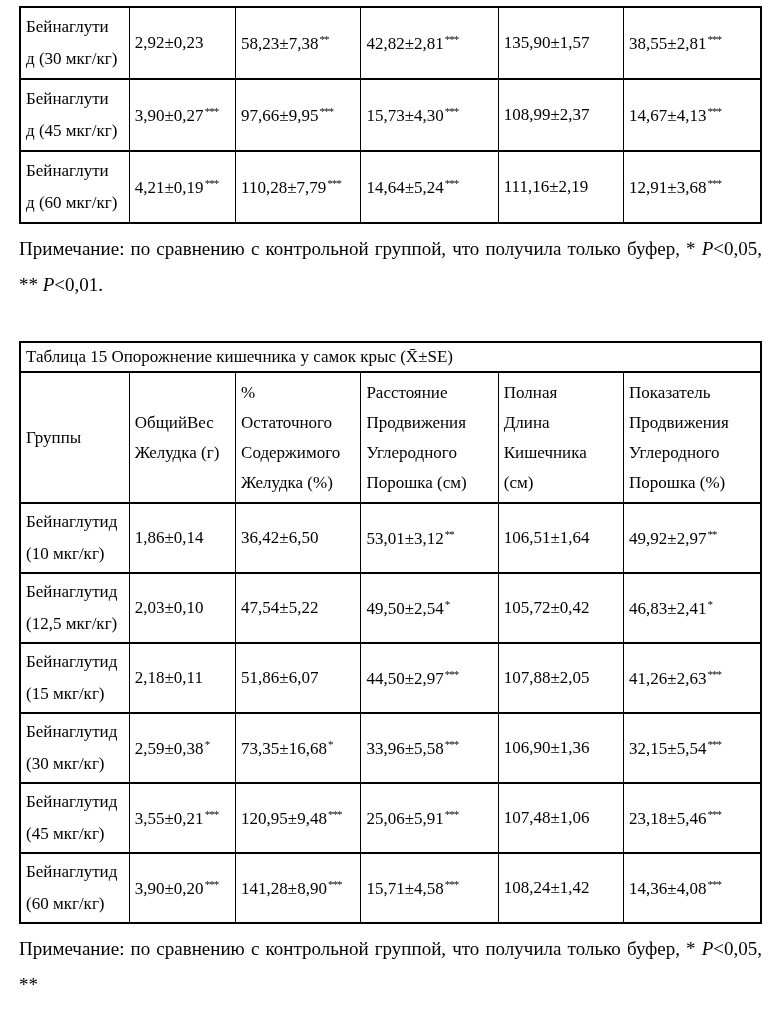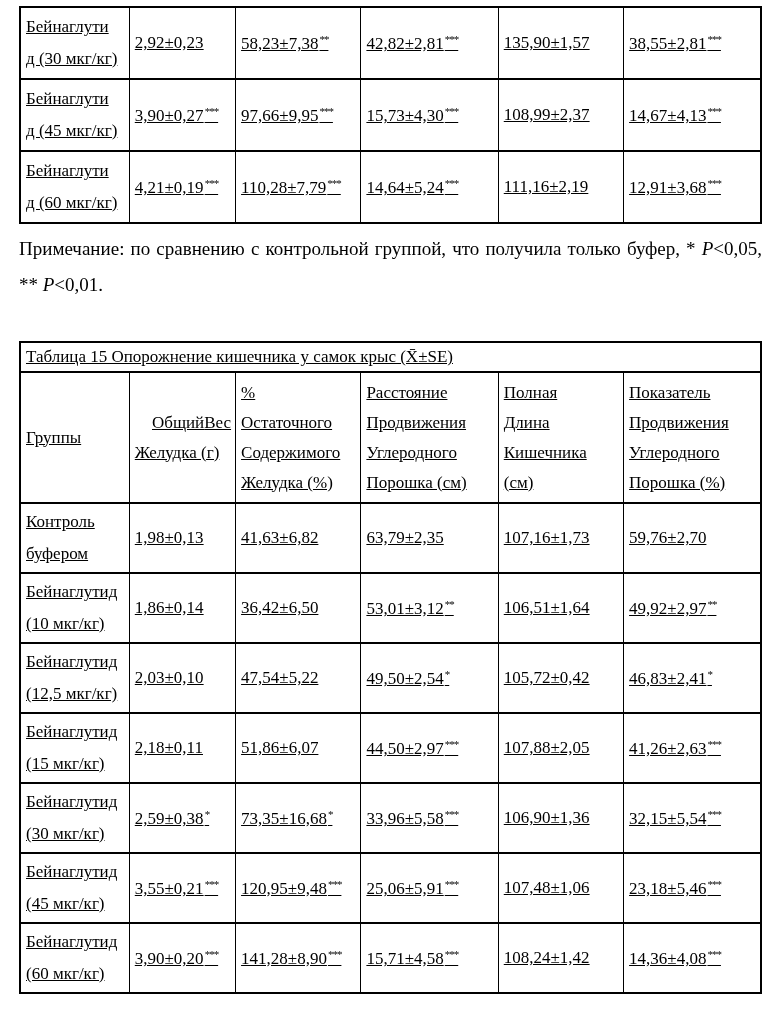--- a/index.html
+++ b/index.html
@@ -11,33 +11,33 @@
   }
   .page{width:780px;padding-top:6px;}
   .tbl{
     border-collapse:collapse;
     table-layout:fixed;
     width:743px;
     margin-left:19px;
     font-size:17px;
   }
   .tbl, .tbl td{border:1px solid #000;}
-  .tbl{border-width:2px;text-decoration:underline;}
+  .tbl{border-width:2px;}
   .tbl td{border-top-width:2px;border-bottom-width:2px;vertical-align:middle;}
   .tbl td.gc{padding:2px 2px 2px 5px;}
   .tbl td.vc{padding:2px 14px 2px 5px;white-space:nowrap;}
   .gc .line{line-height:32px;white-space:nowrap;}
   .top-tbl td{height:66px;}
   .t15 td.dr{height:64px;}
   .t15 tr.title-row td{
     height:26px;padding:1px 2px 1px 5px;line-height:24px;white-space:nowrap;overflow:hidden;
   }
   .t15 td.hc{padding:4px 2px 4px 5px;height:121px;}
   .hc .line{line-height:30px;white-space:nowrap;}
-  .hc .jline{display:flex;justify-content:flex-end;padding-right:2px;}
+  .hc .jline{display:flex;justify-content:flex-start;padding-right:2px;}
   sup.st{
     font-size:11px;
     letter-spacing:-1px;
     position:relative;top:1px;
     margin-left:1px;
   }
   .note{
     width:743px;
     margin:7px 0 0 19px;
     font-size:19px;
@@ -146,31 +146,20 @@
           </td>
           <td class="hc">
             <div class="line">Показатель</div>
             <div class="line">Продвижения</div>
             <div class="line">Углеродного</div>
             <div class="line">Порошка (%)</div>
           </td>
         </tr>
         <tr>
           <td class="gc dr">
-            <div class="line">Контроль</div>
-            <div class="line">буфером</div>
-          </td>
-          <td class="vc dr"><span>1,98±0,13</span></td>
-          <td class="vc dr"><span>41,63±6,82</span></td>
-          <td class="vc dr"><span>63,79±2,35</span></td>
-          <td class="vc dr"><span>107,16±1,73</span></td>
-          <td class="vc dr"><span>59,76±2,70</span></td>
-        </tr>
-        <tr>
-          <td class="gc dr">
             <div class="line">Бейнаглутид</div>
             <div class="line">(10 мкг/кг)</div>
           </td>
           <td class="vc dr"><span>1,86±0,14</span></td>
           <td class="vc dr"><span>36,42±6,50</span></td>
           <td class="vc dr"><span>53,01±3,12</span><sup class="st">**</sup></td>
           <td class="vc dr"><span>106,51±1,64</span></td>
           <td class="vc dr"><span>49,92±2,97</span><sup class="st">**</sup></td>
         </tr>
         <tr>

